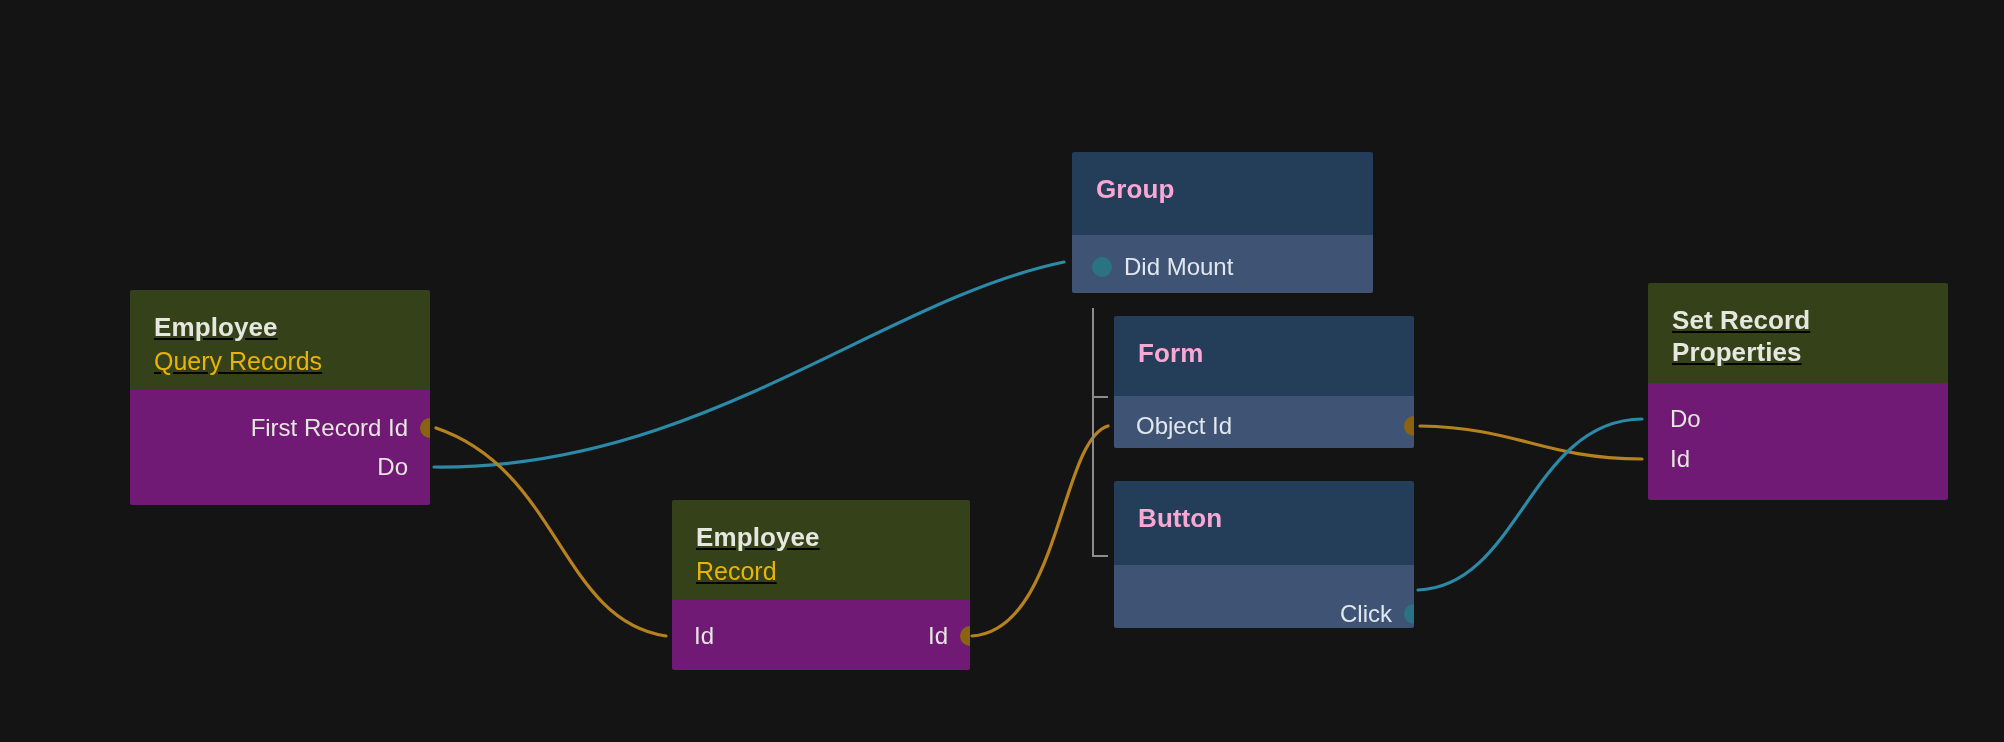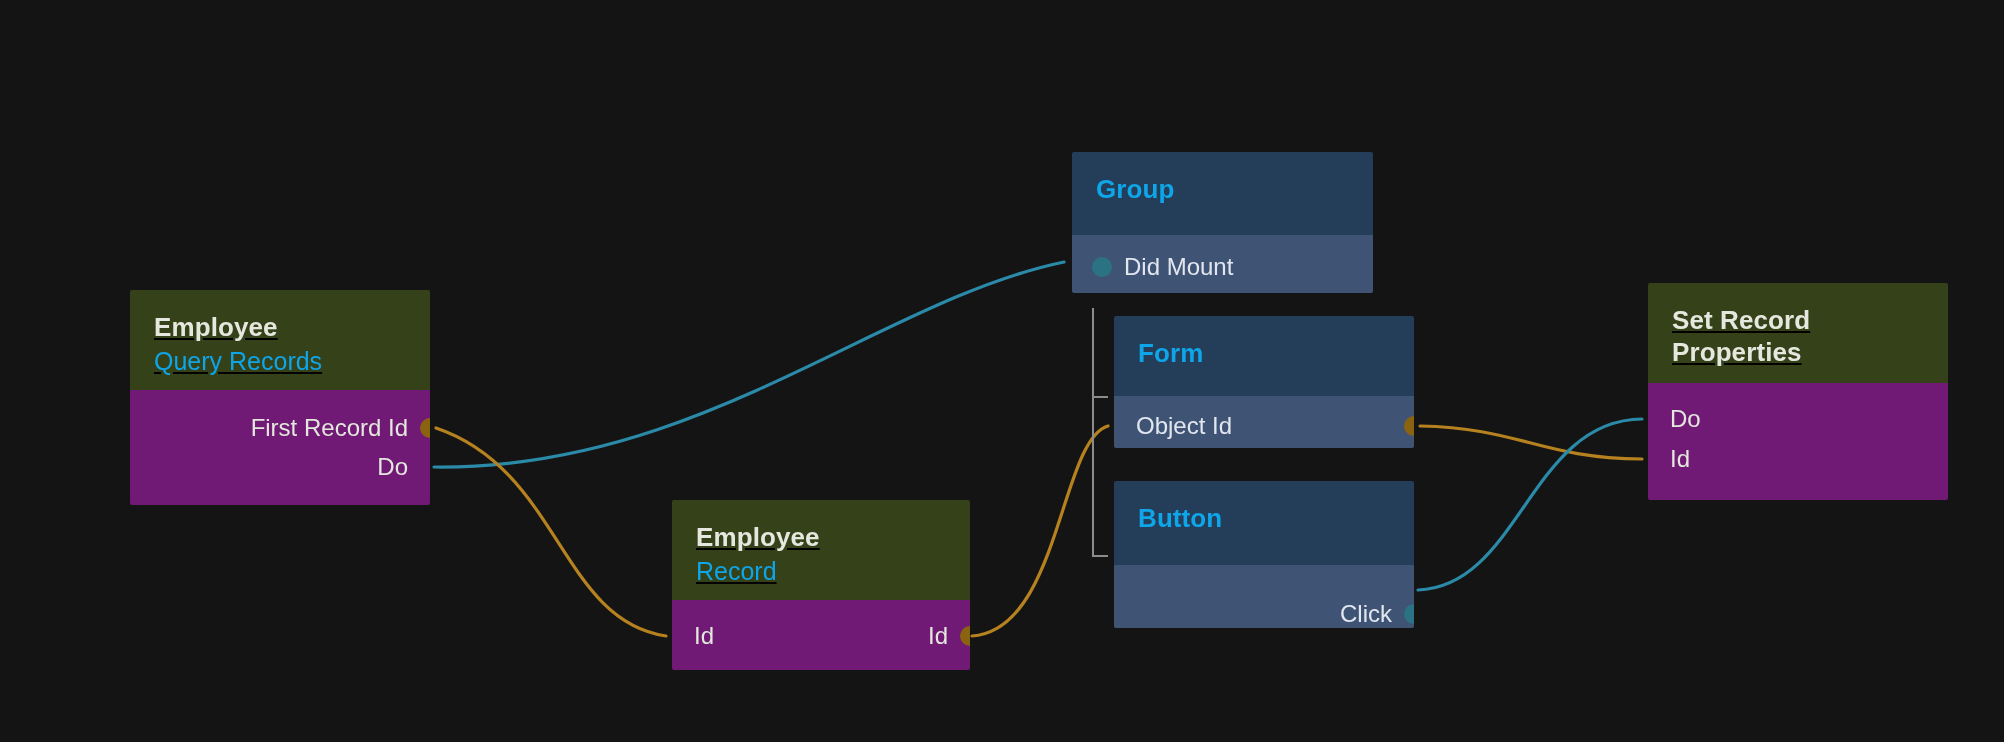--- a/index.html
+++ b/index.html
@@ -71,26 +71,26 @@
     margin-top: 2px;
   }
   .node-body {
     flex: 1 1 auto;
     position: relative;
   }
 
   
   .node.green .node-header { background: #354219; text-decoration: underline; }
   .node.green .node-body   { background: #701a75; }
-  .node.green .node-subtitle { color: #0ea5e9; }
+  .node.green .node-subtitle { color: #eab308; }
 
   
   .node.blue .node-header { background: #243d59; }
   .node.blue .node-body   { background: #3f5475; }
-  .node.blue .node-title  { color: #0ea5e9; }
+  .node.blue .node-title  { color: #f9a8d4; }
 
   
   .port-row {
     position: absolute;
     left: 0;
     right: 0;
     height: 40px;
     display: flex;
     align-items: center;
   }

